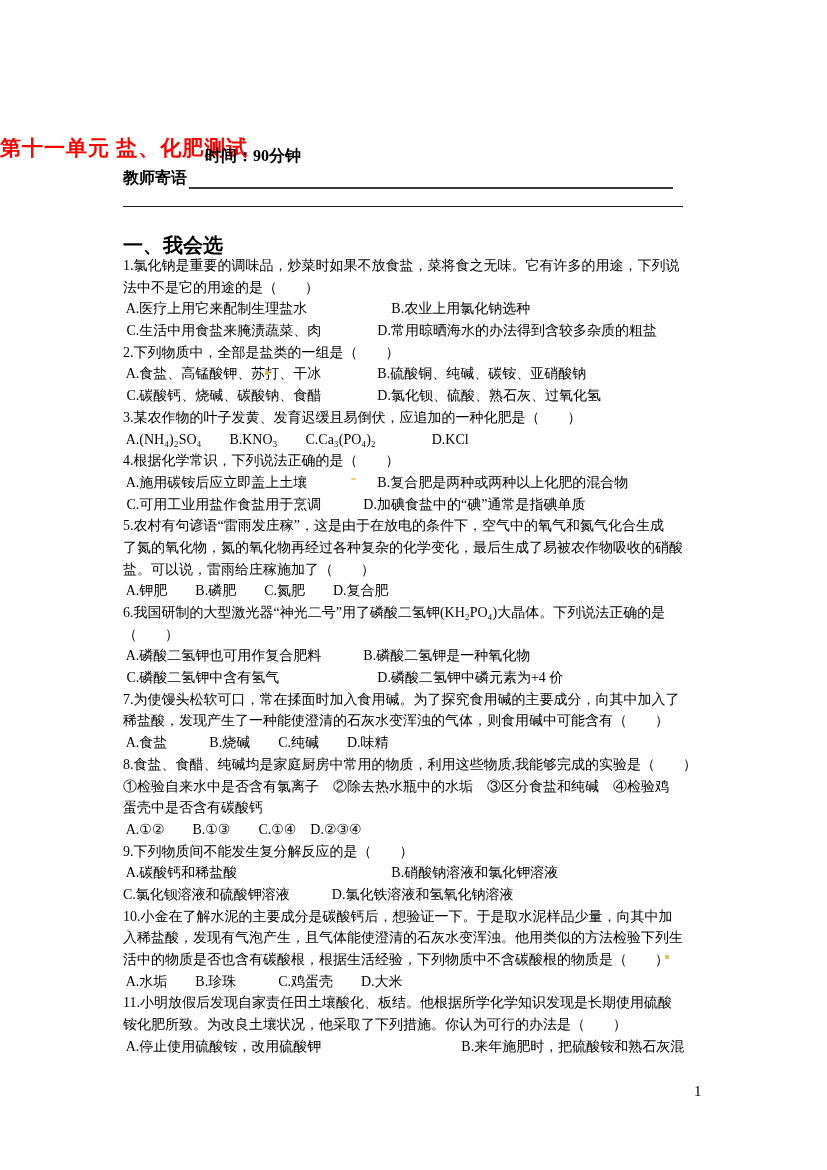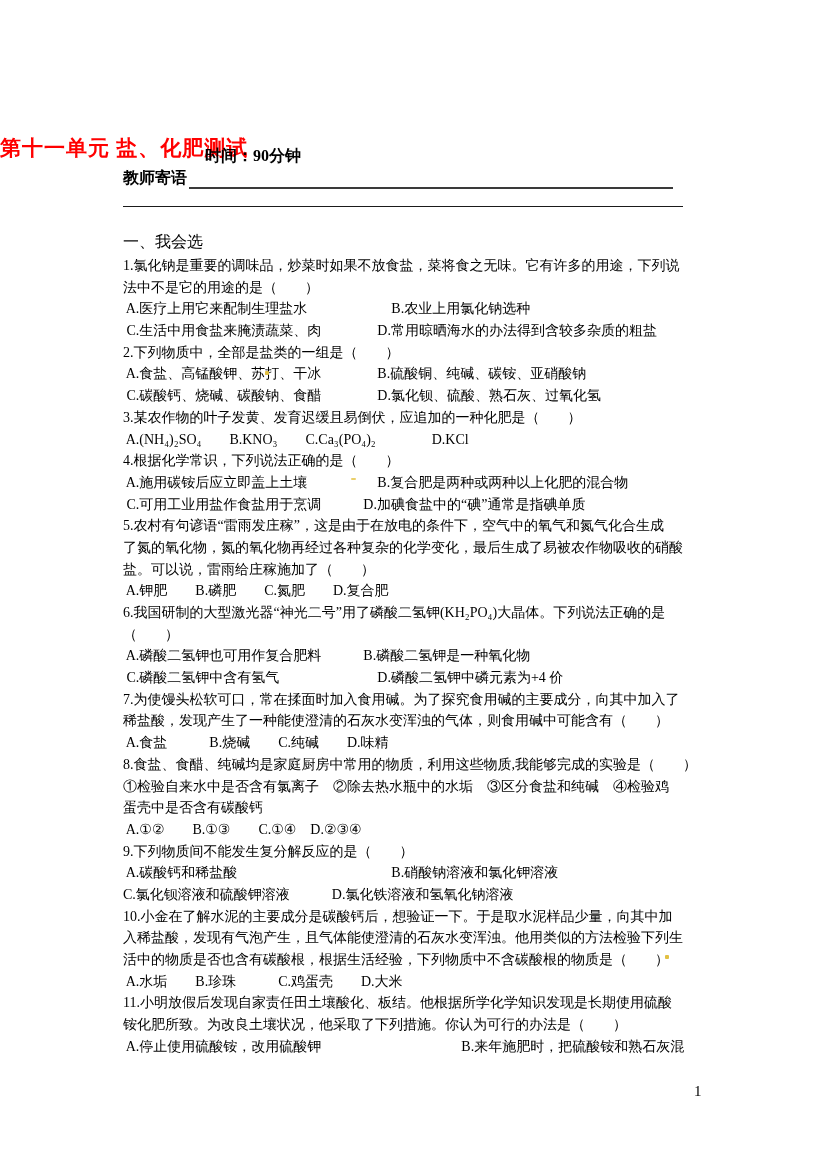--- a/index.html
+++ b/index.html
@@ -40,21 +40,21 @@
     position:absolute;left:123px;top:206px;width:560px;height:0;
     border-top:1.5px solid #1a1a1a;
   }
   .atomic-line{
     position:absolute;left:123px;top:209px;width:600px;
     font-size:16px;font-weight:700;white-space:pre;
     font-family:"Liberation Serif","DejaVu Serif",serif;
   }
   .section-heading{
     position:absolute;left:123px;top:232px;
-    font-size:16px;font-weight:400;white-space:pre;
+    font-size:20px;font-weight:700;white-space:pre;
   }
   .questions{
     position:absolute;left:123px;top:255px;width:590px;
     font-size:14px;line-height:21.7px;
     white-space:pre;
   }
   .questions .line{height:21.7px;}
   .page-number{
     position:absolute;left:694px;top:1083px;
     font-size:15px;

